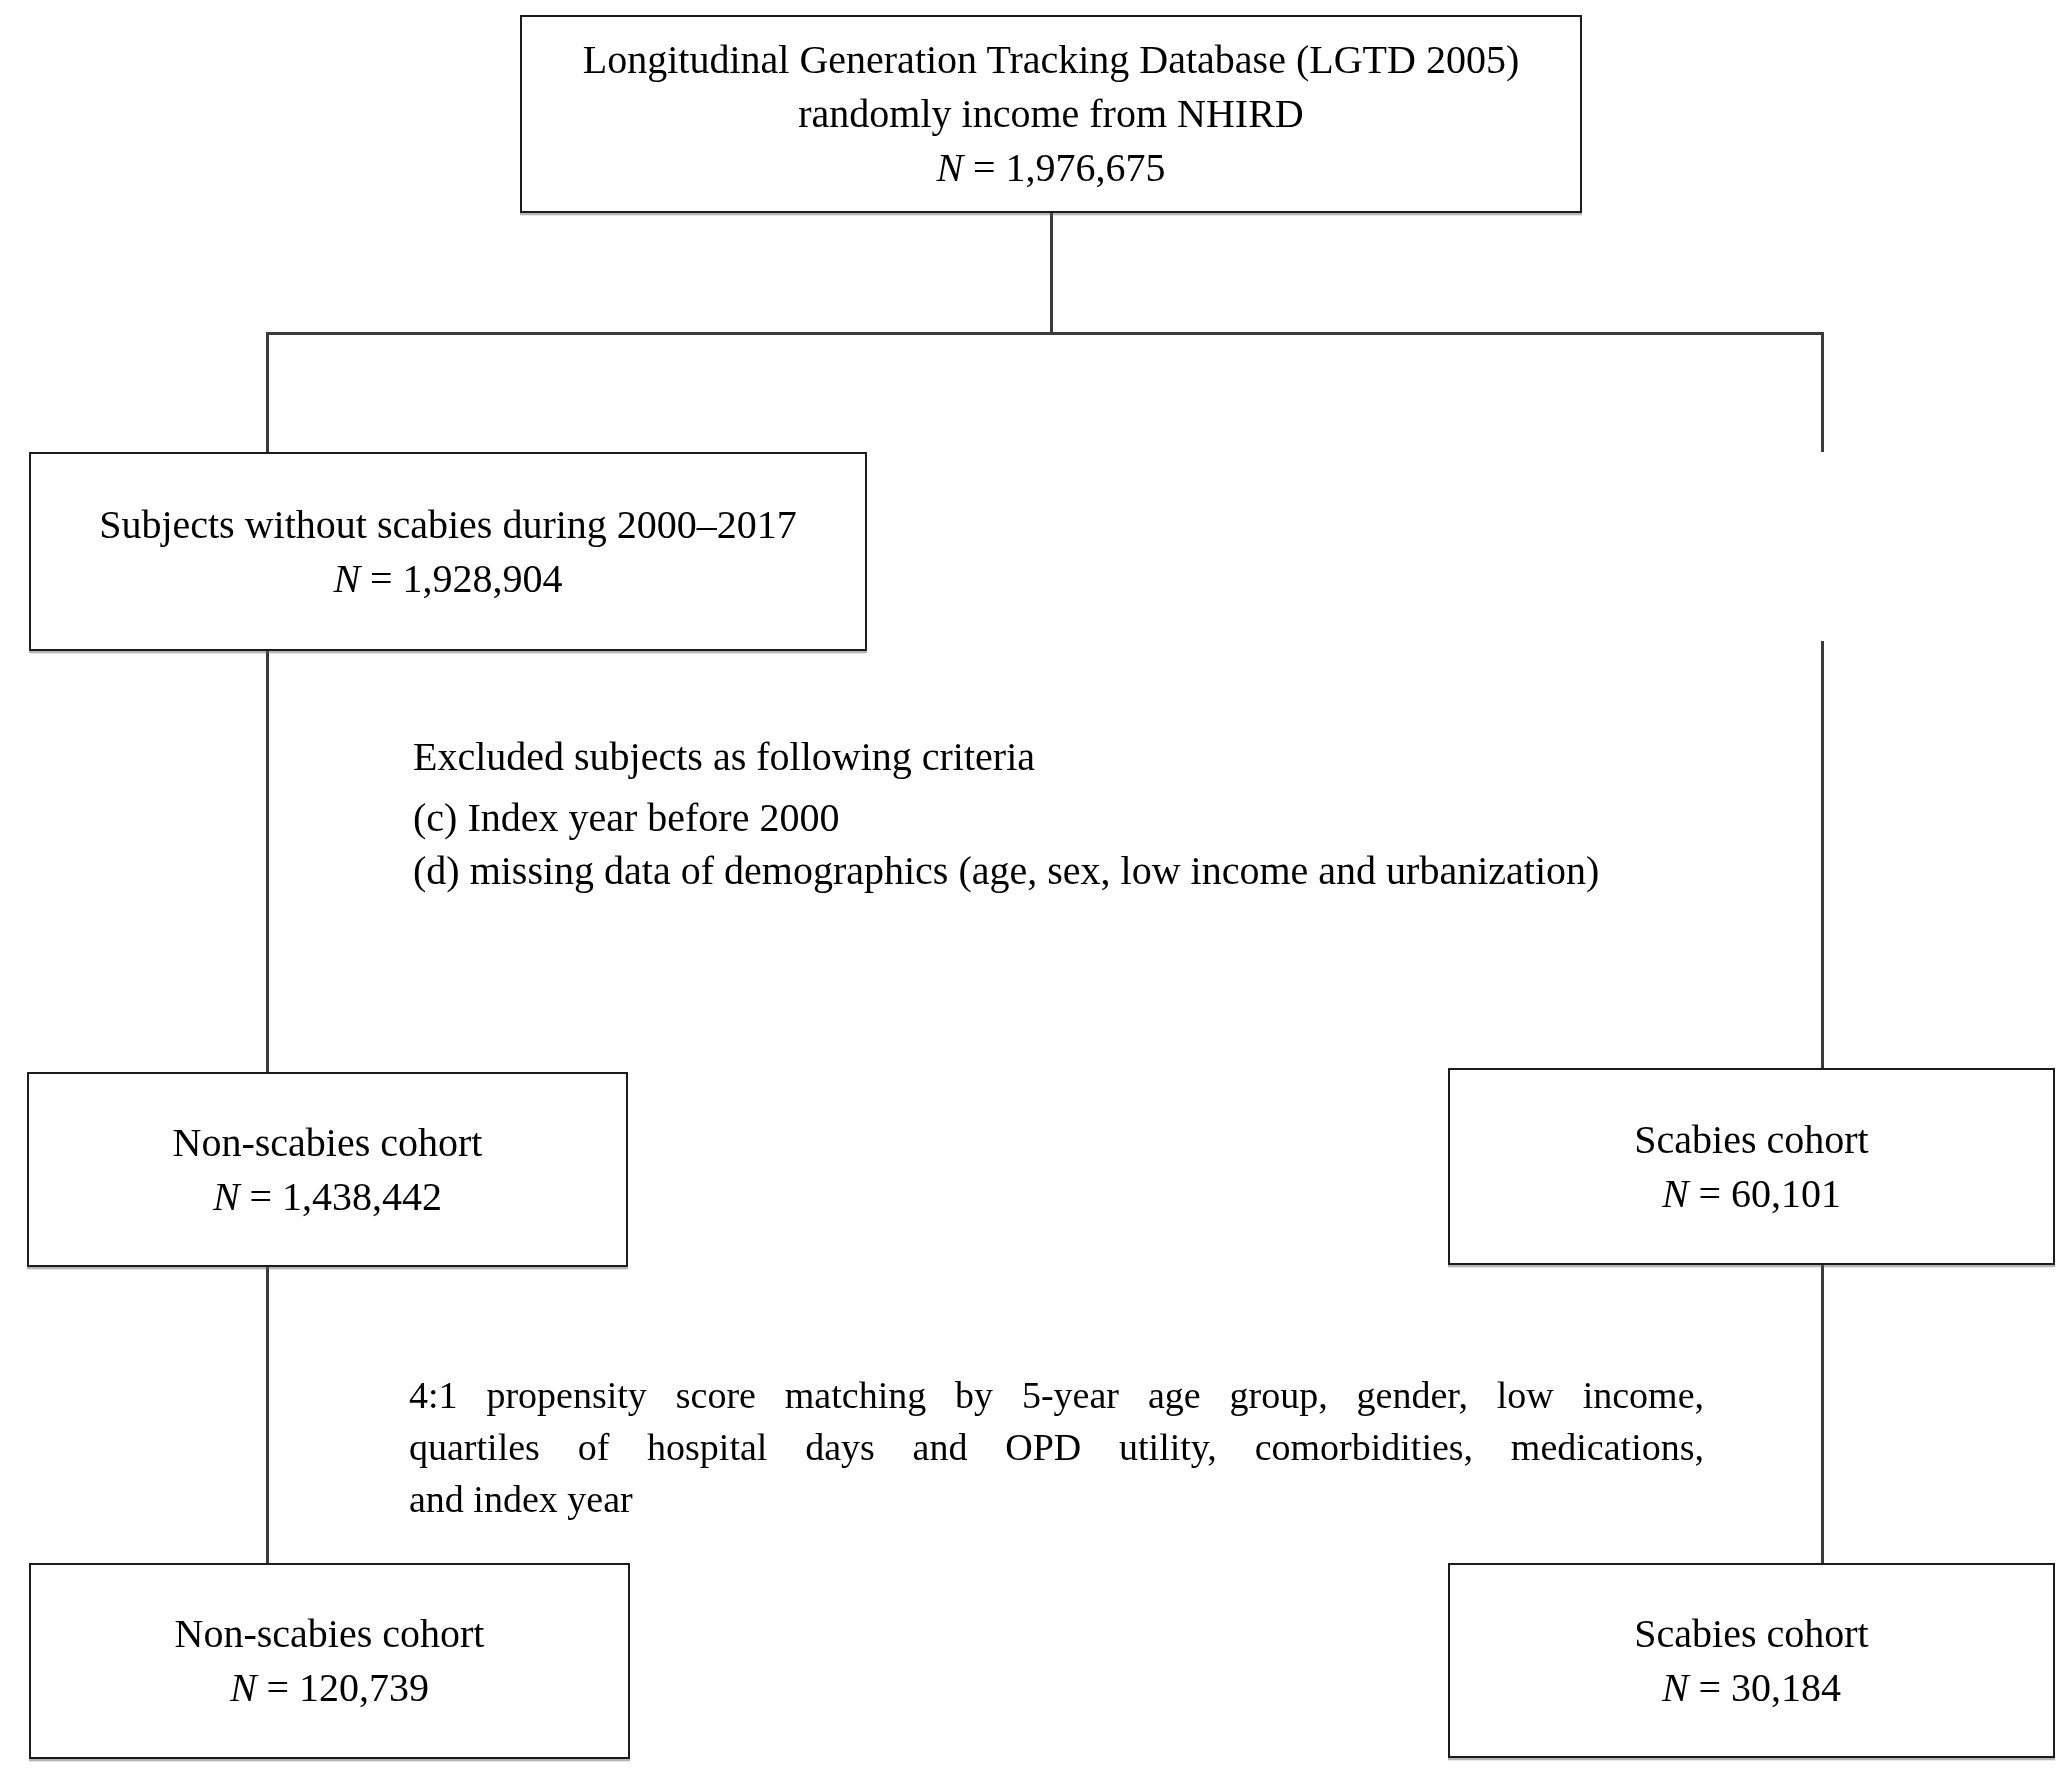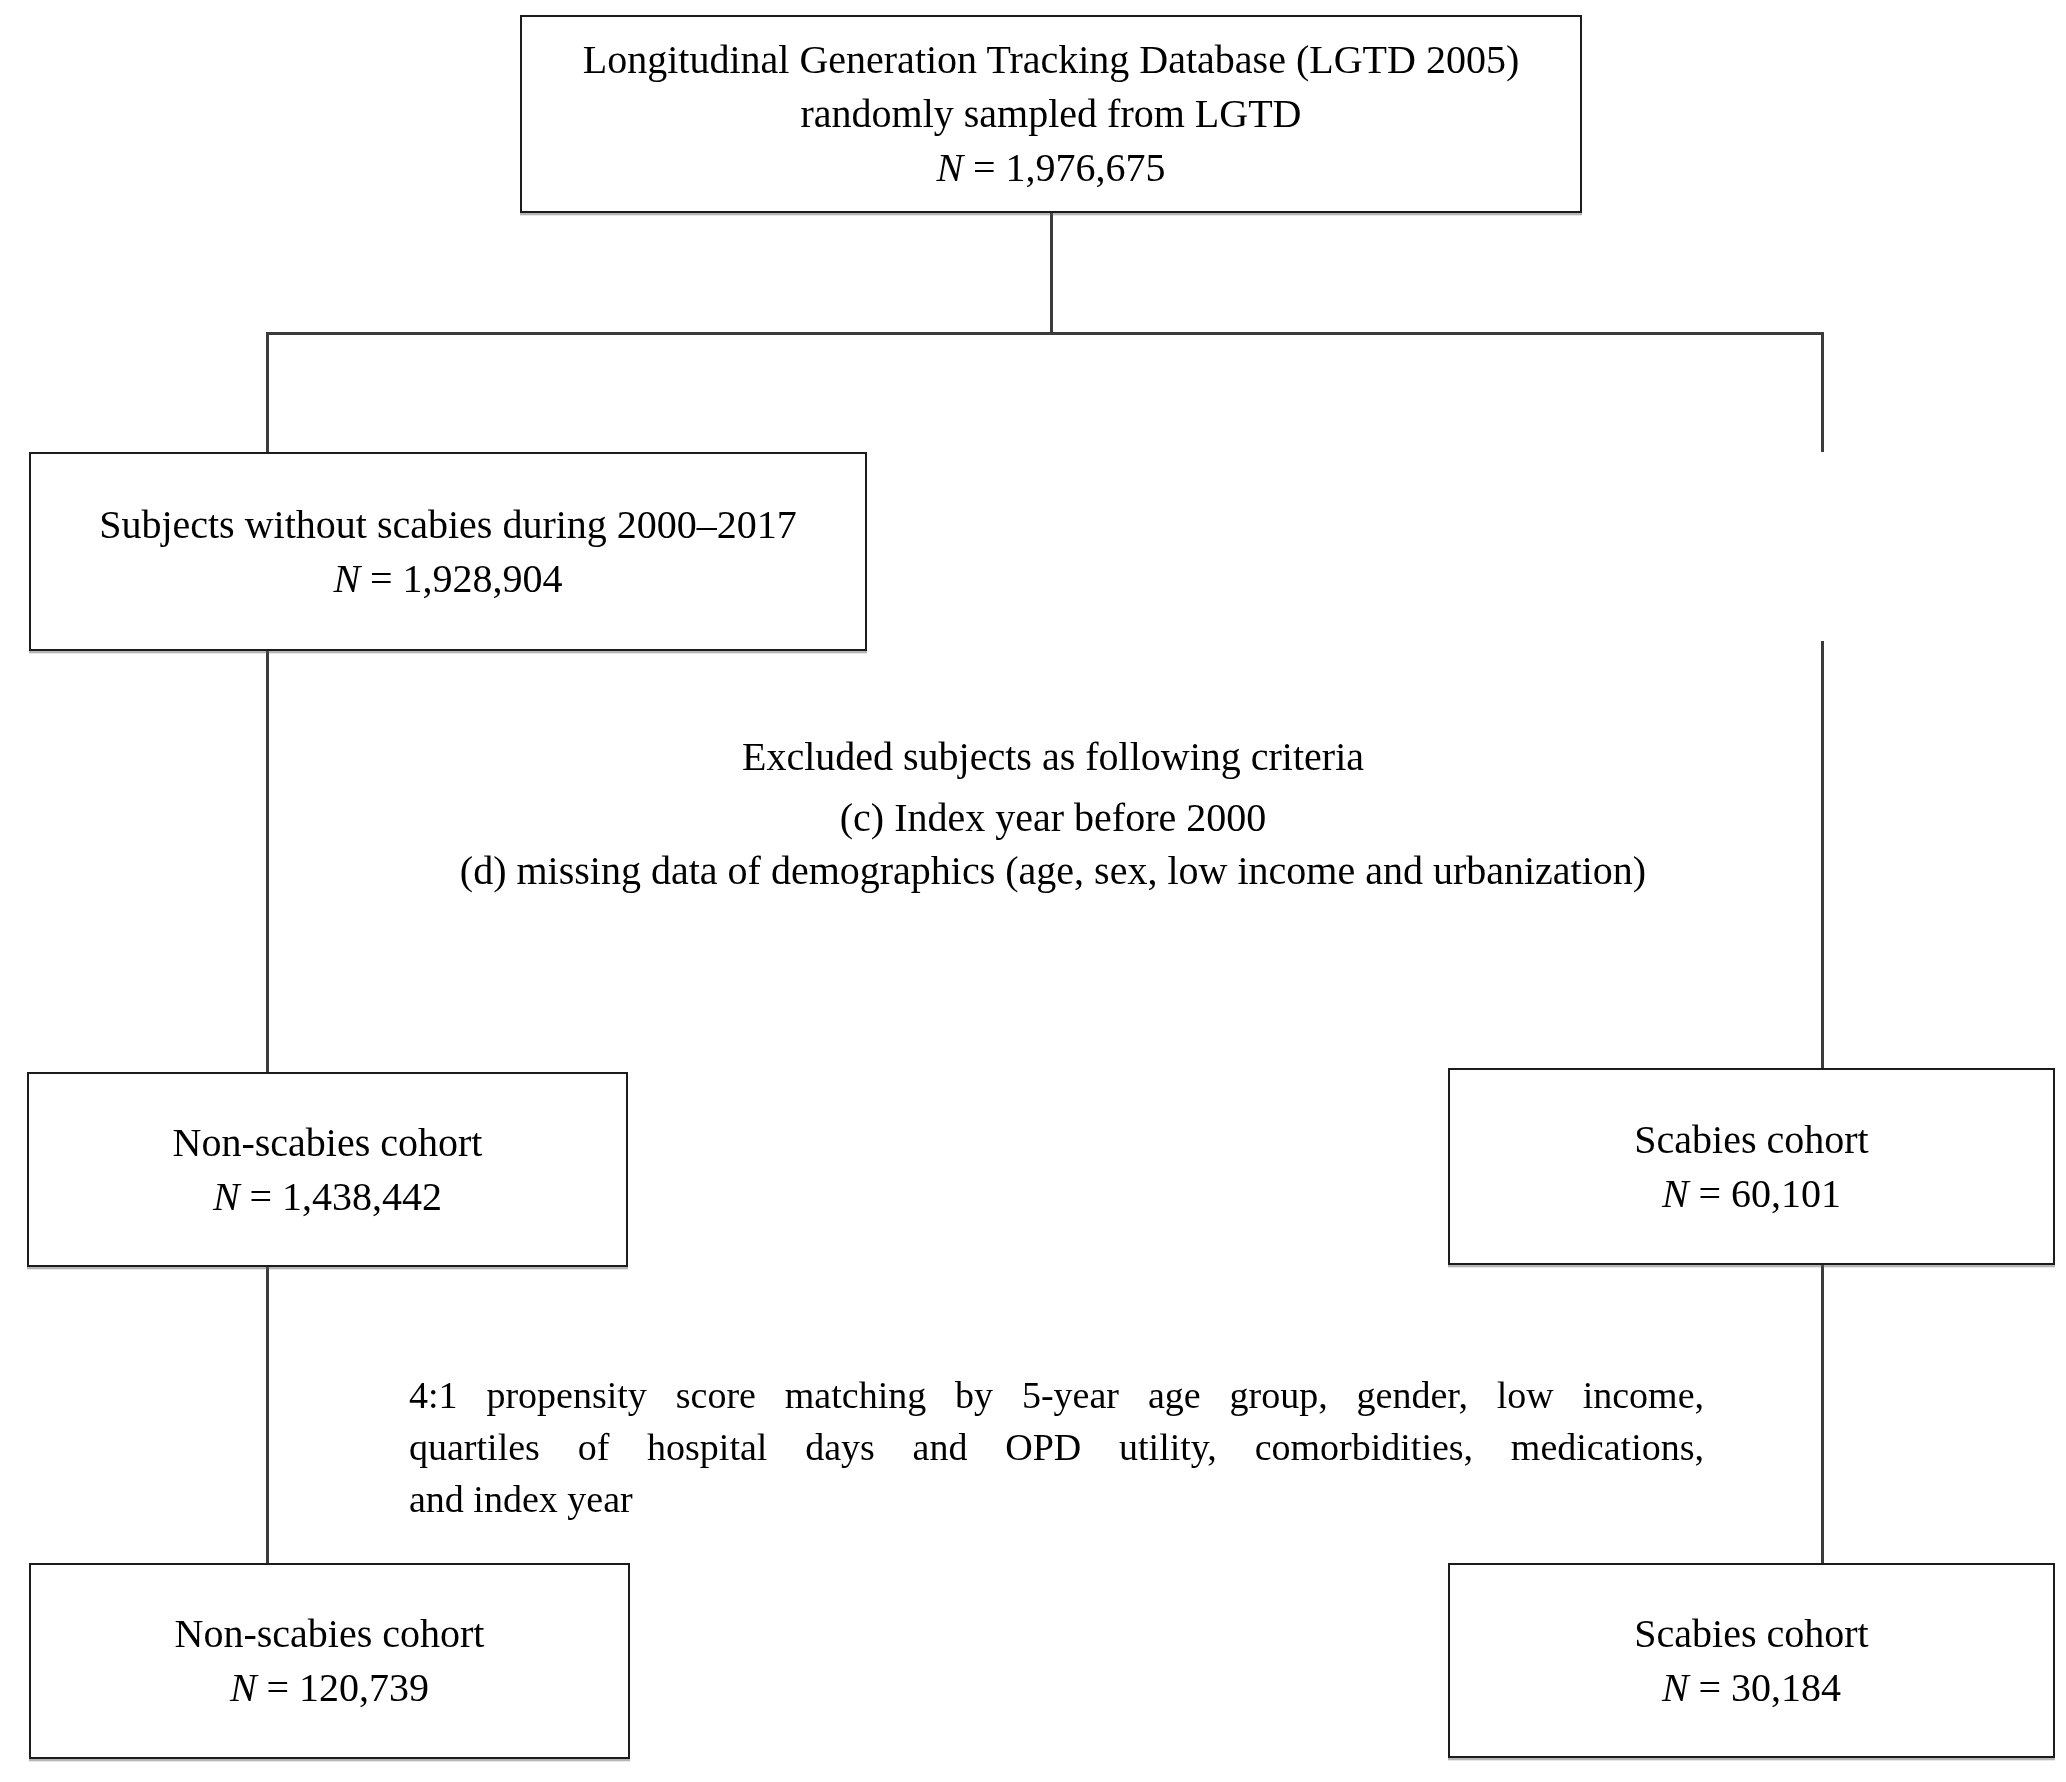--- a/index.html
+++ b/index.html
@@ -66,31 +66,31 @@
   <div class="line h" style="left:266px; top:332px; width:1557px;"></div>
   <div class="line v" style="left:266px; top:332px; height:122px;"></div>
   <div class="line v" style="left:1821px; top:332px; height:120px;"></div>
   <div class="line v" style="left:266px; top:649px; height:423px;"></div>
   <div class="line v" style="left:1821px; top:641px; height:428px;"></div>
   <div class="line v" style="left:266px; top:1264px; height:299px;"></div>
   <div class="line v" style="left:1821px; top:1264px; height:300px;"></div>
 
   <div class="box" style="left:520px; top:15px; width:1062px; height:198px;">
     <div class="bl">Longitudinal Generation Tracking Database (LGTD 2005)</div>
-    <div class="bl">randomly sampled from LGTD</div>
+    <div class="bl">randomly income from NHIRD</div>
     <div class="bl"><span class="n-symbol">N</span><span> = 1,976,675</span></div>
   </div>
 
   <div class="box" style="left:29px; top:452px; width:838px; height:199px;text-align:center;">
     <div class="bl">Subjects without scabies during 2000–2017</div>
     <div class="bl"><span class="n-symbol">N</span><span> = 1,928,904</span></div>
   </div>
 
 
-  <div class="textblock" style="left:396px; top:730px; width:1314px;text-align:center;">
+  <div class="textblock" style="left:413px; top:730px; width:1314px;">
     <div class="tl heading">Excluded subjects as following criteria</div>
     <div class="tl">(c) Index year before 2000</div>
     <div class="tl">(d) missing data of demographics (age, sex, low income and urbanization)</div>
   </div>
 
   <div class="box" style="left:27px; top:1072px; width:601px; height:195px;">
     <div class="bl">Non-scabies cohort</div>
     <div class="bl"><span class="n-symbol">N</span><span> = 1,438,442</span></div>
   </div>
 

